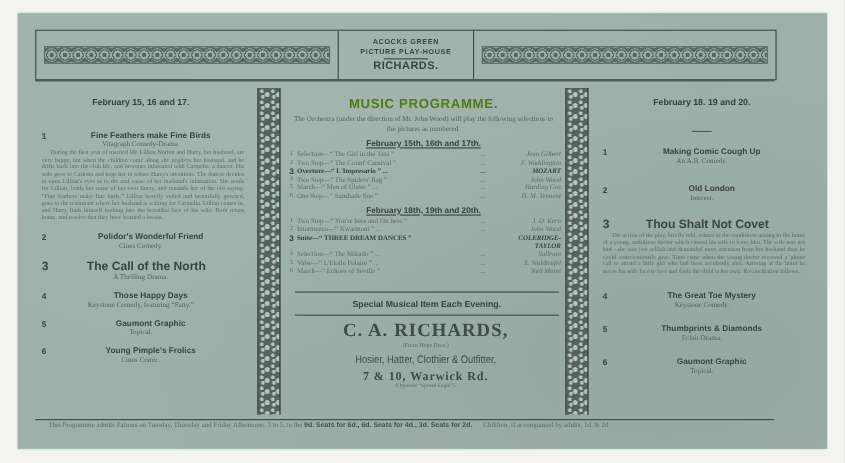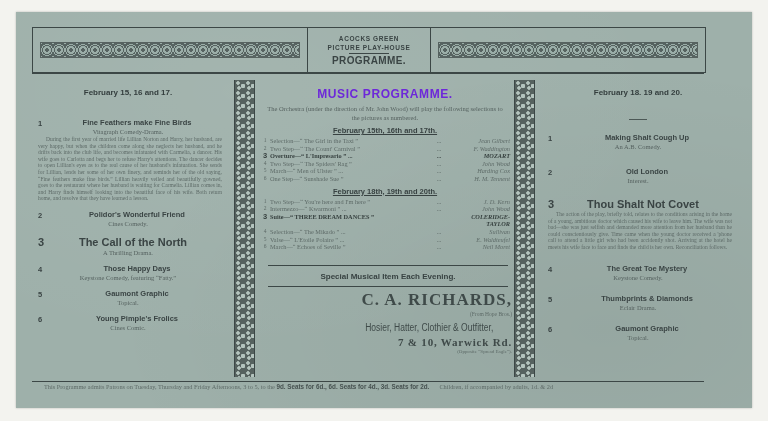--- a/index.html
+++ b/index.html
@@ -80,42 +80,42 @@
   .film.big .num { font-size: 11px; }
   .film .sub { font-size: 6.5px; color: #566260; margin-top: 1px; }
   .film .body {
     font-size: 5.5px; line-height: 6.6px; color: #5d6a67; text-align: justify;
     padding: 1px 4px 0 8px; text-indent: 8px;
   }
   .small-rule { width: 18px; height: 1px; background: #4c5856; margin: 0 auto 14px auto; }
 
   .music-title {
     font-family: "Liberation Sans", sans-serif; font-weight: bold; font-size: 12px;
-    text-align: center; letter-spacing: 0.6px; margin-top: 7px; color: #6d28d9;
+    text-align: center; letter-spacing: 0.6px; margin-top: 7px; color: #4d7c0f;
   }
   .music-intro { font-size: 6.5px; text-align: center; line-height: 9px; color: #566260; margin: 3px 6px 4px 6px; }
   .music-date {
     font-family: "Liberation Sans", sans-serif; font-weight: bold; font-size: 7.5px;
     text-align: center; margin: 4px 0 2px 0; color: #384242; text-decoration: underline;
   }
   .m-row { display: flex; font-size: 6.3px; line-height: 7.6px; color: #5e6b68; }
   .m-row .n { width: 10px; text-align: center; font-size: 5.5px; }
   .m-row .t { flex: 1; white-space: nowrap; }
   .m-row .d { width: 26px; text-align: center; }
   .m-row .c { width: 58px; text-align: right; font-style: italic; }
   .m-row.hl { color: #36403f; font-weight: bold; }
   .m-row.hl .n { font-size: 7.5px; font-family: "Liberation Sans", sans-serif; }
 
   .special {
     position: absolute; left: 268px; top: 265px; width: 240px; height: 20px;
     border-top: 1px solid #3c4746; border-bottom: 1px solid #3c4746;
     font-family: "Liberation Sans", sans-serif; font-weight: bold; font-size: 8px;
     display: flex; align-items: center; justify-content: center; color: #384242;
   }
-  .ad { position: absolute; left: 262px; top: 290px; width: 250px; text-align: right; }
+  .ad { position: absolute; left: 262px; top: 290px; width: 250px; text-align: center; }
   .ad-name { font-family: "Liberation Serif", serif; font-weight: bold; font-size: 17px; letter-spacing: 1px; color: #3f4a49; }
   .ad-from { font-size: 5.5px; color: #5e6b68; margin-top: 1px; }
   .ad-trade { font-family: "Liberation Sans", sans-serif; font-size: 10px; margin-top: 5px; color: #3f4a49; transform: scaleX(0.85); }
   .ad-addr { font-family: "Liberation Serif", serif; font-weight: bold; font-size: 11px; letter-spacing: 0.8px; margin-top: 3px; color: #3f4a49; }
   .ad-opp { font-size: 5px; color: #5e6b68; margin-top: 1px; }
 
   .footer-rule { position:absolute; left: 32px; top: 381px; width: 672px; height: 1px; background:#3c4746; }
   .footer {
     position: absolute; left: 44px; top: 383px; width: 690px;
     font-size: 6.3px; color: #5e6b68; white-space: nowrap; display: flex; gap: 10px;
@@ -128,21 +128,21 @@
 <div class="paper"></div>
 
 <div class="header">
   <div class="hdr-deco">
       <div class="band"></div>
     </div>
   <div class="hdr-center">
     <div class="hdr-small">ACOCKS GREEN</div>
     <div class="hdr-small">PICTURE PLAY-HOUSE</div>
     <div class="hdr-rule"></div>
-    <div class="hdr-big">PROGRAMME.</div>
+    <div class="hdr-big">RICHARDS.</div>
   </div>
   <div class="hdr-deco">
       <div class="band"></div>
     </div>
 </div>
 <div class="rule-under"></div>
 
 <div class="col left-col">
   <div class="date-head">February 15, 16 and 17.</div>
   <div class="film">
@@ -270,21 +270,21 @@
   <div class="ad-trade">Hosier, Hatter, Clothier &amp; Outfitter,</div>
   <div class="ad-addr">7 &amp; 10, Warwick Rd.</div>
   <div class="ad-opp">(Opposite “Spread Eagle”).</div>
 </div>
 
 <div class="col right-col">
   <div class="date-head">February 18. 19 and 20.</div>
   <div class="small-rule"></div>
   <div class="film" style="margin-bottom:18px">
     <span class="num">1</span>
-    <div class="title">Making Shalt Cough Up</div>
+    <div class="title">Making Comic Cough Up</div>
     <div class="sub">An A.B. Comedy.</div>
   </div>
   <div class="film" style="margin-bottom:14px">
     <span class="num">2</span>
     <div class="title">Old London</div>
     <div class="sub">Interest.</div>
   </div>
   <div class="film big" style="margin-bottom:14px">
     <span class="num">3</span>
     <div class="title">Thou Shalt Not Covet</div>

